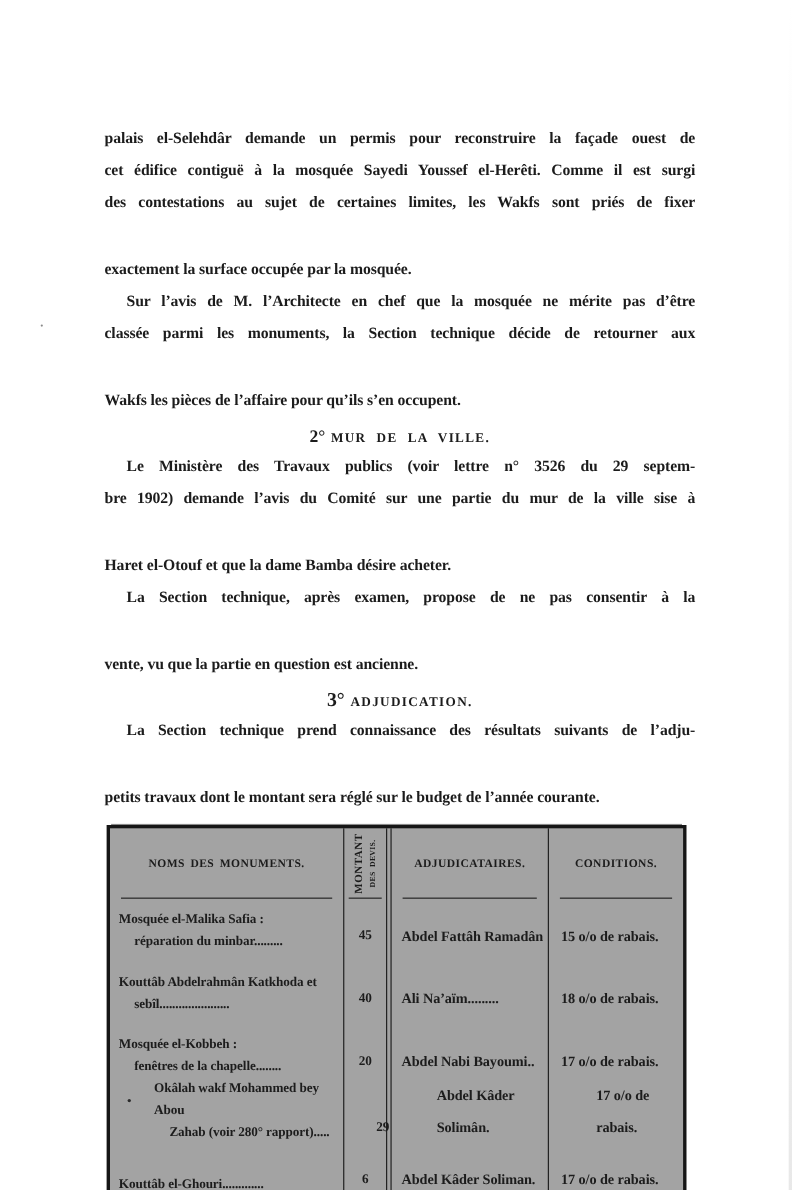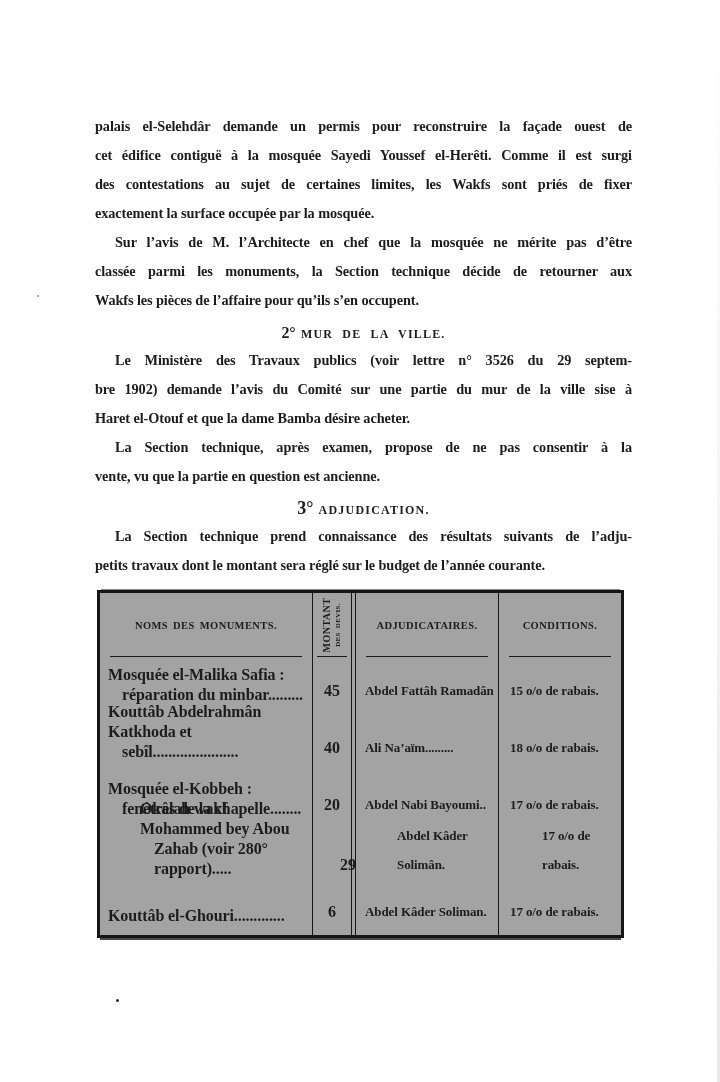--- a/index.html
+++ b/index.html
@@ -19,21 +19,21 @@
     letter-spacing: 1px; word-spacing: 4px;
   }
 
   .content {
     position: absolute; top: 112px; left: 95px; width: 537px;
     font-size: 14.3px; font-weight: bold; line-height: 29px;
     letter-spacing: -0.1px;
   }
   .para { margin: 0; }
   .line { display: block; text-align: justify; text-align-last: justify; }
-  .line.last { text-align-last: left; }
+  .line.last { text-align-last: left; margin-top: 32px; }
   .line.ind { text-indent: 20px; }
 
   .heading { margin: 2px 0 0 0; text-align: center; font-weight: bold; height: 29px; line-height: 29px; }
   .hnum { font-size: 16px; }
   .heading.h3 .hnum { font-size: 18px; }
   .hcaps { font-size: 12px; letter-spacing: 1.2px; word-spacing: 5px; }
 
   
   .table {
     margin: 10px 0 0 2px;
@@ -62,21 +62,21 @@
     border-bottom: 1.5px solid #1a1a1a;
   }
   .hdr.hdr-vert::after { left: 4px; right: 4px; }
   .vert { transform: rotate(-90deg); display: flex; flex-direction: column; align-items: center; }
   .v1 { font-size: 10px; font-weight: bold; letter-spacing: 0.5px; line-height: 10px; }
   .v2 { font-size: 7px;  font-weight: bold; letter-spacing: 0.3px; line-height: 8px; margin-top: 2px; }
 
   .row {
     display: flex; align-items: flex-end;
     box-sizing: border-box;
-    font-size: 16px; font-weight: bold;
+    font-size: 12px; font-weight: bold;
     padding-bottom: 9px;
   }
   .r1, .r2, .r3 { height: 57px; }
   .r4 { height: 60px; margin-left: 32px; }
   .r5 { height: 47px; }
 
   .cell-noms { padding-left: 8px; padding-right: 2px; line-height: 20px; }
   .cell-noms .l2 { padding-left: 14px; }
   .cell-num  { justify-content: center; }
   .cell-adj  { padding-left: 9px;  font-size: 13px; }

